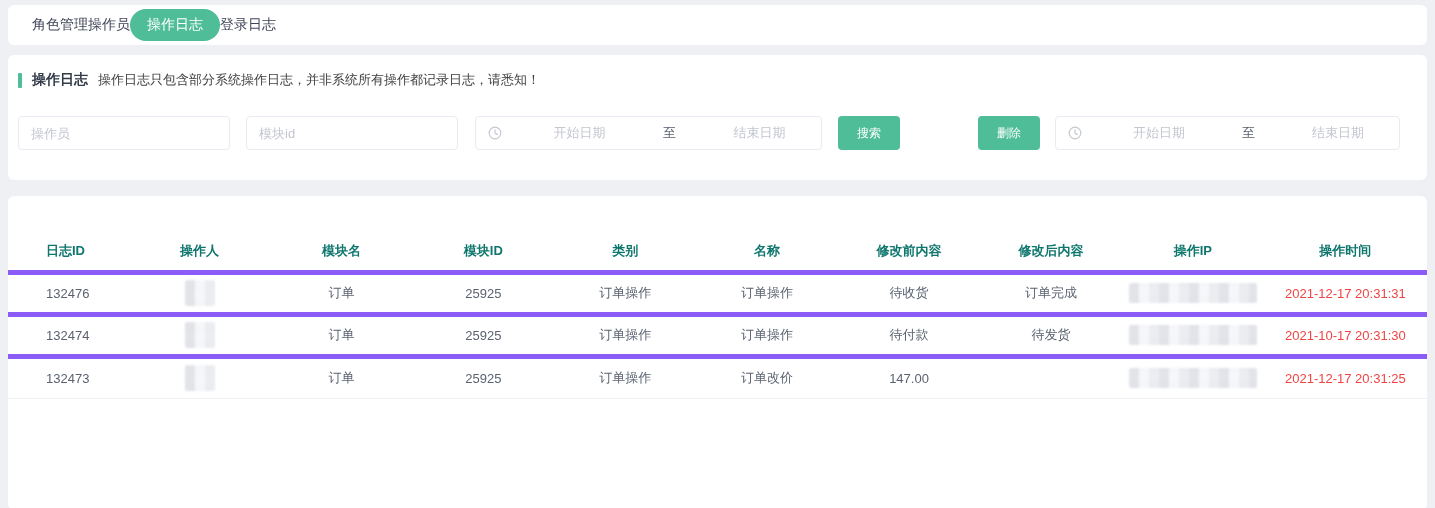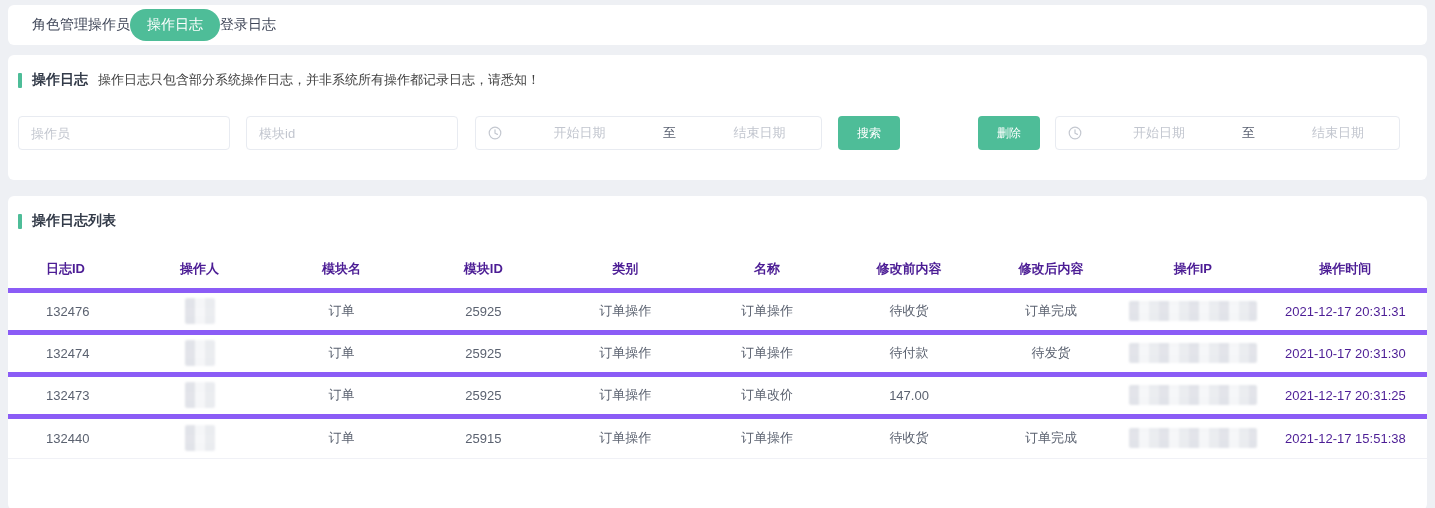--- a/index.html
+++ b/index.html
@@ -47,24 +47,24 @@
     font-family:inherit;
   }
   .btn-search { margin-left:16px; }
   .btn-delete { margin-left:78px; }
   .ml16 { margin-left:16px; }
 
   
   .table-card { margin-top:16px; height:314px; padding-top:16px; overflow:hidden; }
   .table-card .section-head { padding:0 10px; }
   table { width:100%; border-collapse:collapse; margin-top:20px; table-layout:fixed; }
-  th { font-size:13px; color:#4c1d95; font-weight:bold; height:40px; text-align:center; white-space:nowrap; }
+  th { font-size:13px; color:#0f766e; font-weight:bold; height:40px; text-align:center; white-space:nowrap; }
   td { font-size:13px; color:#5b6270; height:42px; text-align:center; white-space:nowrap; }
   th:first-child, td:first-child { text-align:left; padding-left:38px; }
-  td.time-cell { color:#4c1d95; }
+  td.time-cell { color:#ef4444; }
   tbody tr { border-top:5px solid #8b5cf6; }
   tbody tr:last-child { border-bottom:1px solid #f0f1f6; }
 
   
   .redact {
     display:inline-block; vertical-align:middle; border-radius:2px;
     background-color:#f2f3f5;
     background-image:
       repeating-linear-gradient(90deg, rgba(223,225,231,.85) 0 10px, rgba(246,247,249,.85) 10px 20px, rgba(233,235,239,.85) 20px 30px),
       repeating-linear-gradient(0deg, rgba(240,241,244,.9) 0 8px, rgba(250,250,251,.9) 8px 16px);
@@ -109,24 +109,20 @@
         <path d="M7 3.8 L7 7.2 L9.4 8.4" fill="none" stroke="#c4c8d0" stroke-width="1.2" stroke-linecap="round"></path>
       </svg>
       <span class="ph">开始日期</span>
       <span class="sep">至</span>
       <span class="ph">结束日期</span>
     </div>
   </div>
 </div>
 
 <div class="card table-card">
-  <div class="section-head">
-    <div class="green-bar"></div>
-    <span class="section-title">操作日志列表</span>
-  </div>
   <table>
     <colgroup>
       <col style="width:8.5%">
         <col style="width:10%">
         <col style="width:10%">
         <col style="width:10%">
       <col style="width:10%">
         <col style="width:10%">
         <col style="width:10%">
         <col style="width:10%">
@@ -181,27 +177,15 @@
     <td>订单</td>
     <td>25925</td>
     <td>订单操作</td>
     <td>订单改价</td>
     <td>147.00</td>
     <td></td>
     <td><span class="redact redact-lg"></span></td>
     <td class="time-cell">2021-12-17 20:31:25</td>
   </tr>
 
-  <tr>
-    <td>132440</td>
-    <td><span class="redact redact-sm"></span></td>
-    <td>订单</td>
-    <td>25915</td>
-    <td>订单操作</td>
-    <td>订单操作</td>
-    <td>待收货</td>
-    <td>订单完成</td>
-    <td><span class="redact redact-lg"></span></td>
-    <td class="time-cell">2021-12-17 15:51:38</td>
-  </tr>
 </tbody>
   </table>
 </div>
 
 </body></html>

